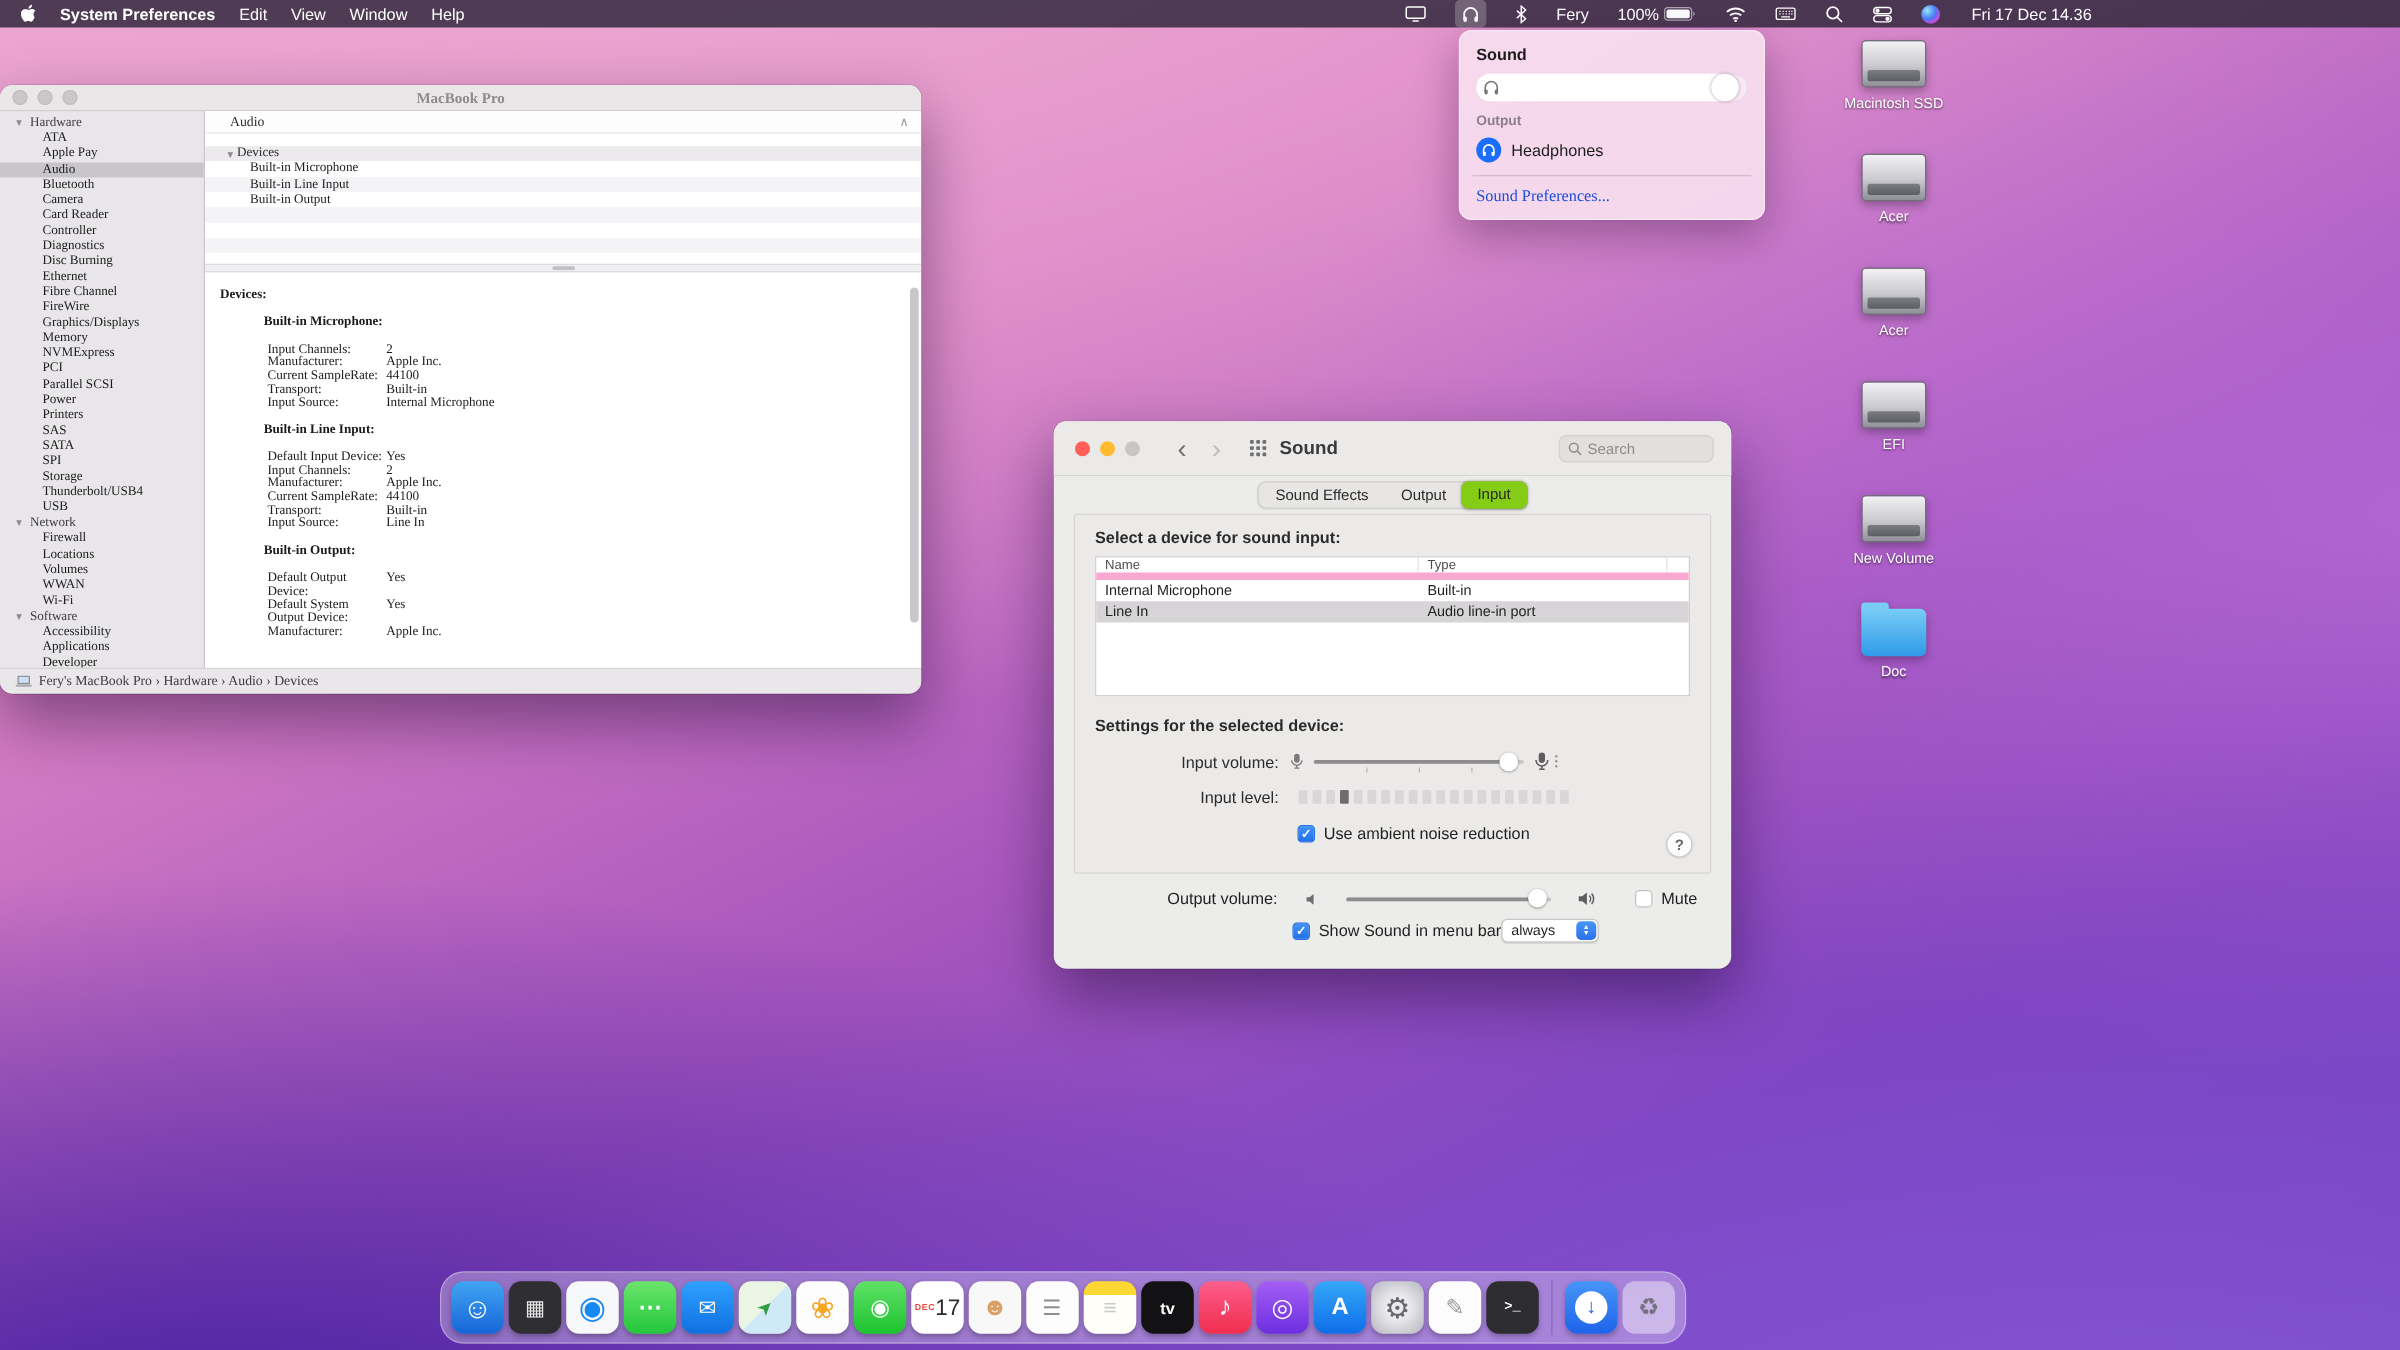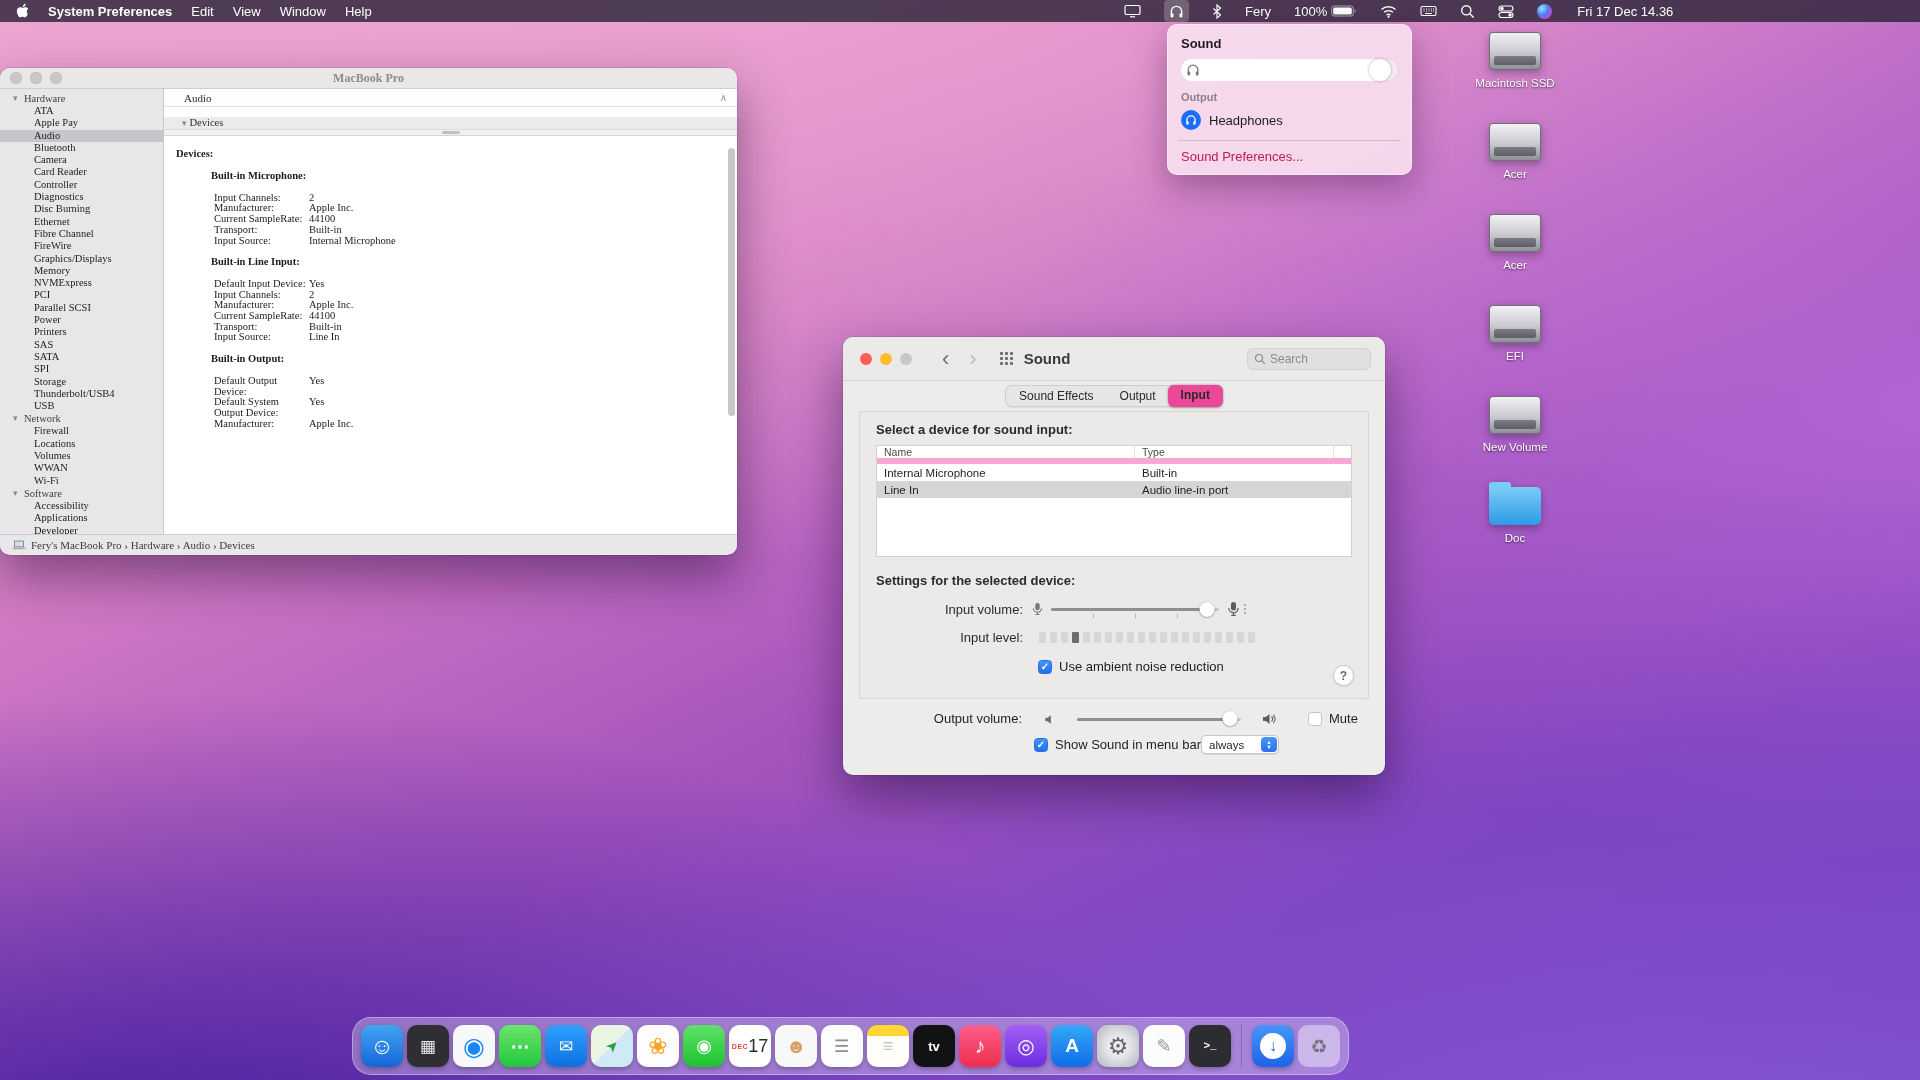--- a/index.html
+++ b/index.html
@@ -42,21 +42,21 @@
   .pop-fill { position:absolute; left:0; top:0; bottom:0; width:var(--pct,97%); background:#fff; border-radius:11px; }
   .pop-knob { position:absolute; top:0; left:var(--pct,97%); transform:translateX(-100%);
     width:22px; height:22px; border-radius:50%; background:#fff; box-shadow:0 0 3px rgba(0,0,0,.35); }
   .pop-slider-icon { position:absolute; left:5px; top:4px; opacity:.75; }
   .pop-out-label { margin-top:10px; font-size:11px; font-weight:bold; color:#8d7d8b; }
   .pop-device { display:flex; align-items:center; gap:8px; margin-top:6px; height:22px; }
   .pop-dev-ic { width:20px; height:20px; border-radius:50%; background:#1a6dfd;
     display:flex; align-items:center; justify-content:center; }
   .pop-dev-label { font-size:13px; color:#1c1c1e; }
   .pop-divider { height:1px; background:rgba(60,20,60,.16); margin:9px -3px 8px; }
-  .pop-prefs { font-size:13px; color:#be185d; }
+  .pop-prefs { font-size:13px; color:#1d4ed8;font-family:Liberation Serif, serif; }
 
   
   .window { position:absolute; border-radius:10px; box-shadow:0 22px 50px rgba(20,5,40,.45), 0 0 0 .5px rgba(0,0,0,.2); }
   .tl { width:12px; height:12px; border-radius:50%; }
 
   
   .win-si { left:0; top:68px; width:737px; height:487px; background:#ececeb; overflow:hidden; font-size:10.5px; color:#1c1c1c;font-family:Liberation Serif, serif; }
   .si-titlebar { height:21px; background:#e9e7e8; border-bottom:1px solid #cfcdce;
     display:flex; align-items:center; position:relative; }
   .si-lights { display:flex; gap:8px; padding-left:10px; }
@@ -103,21 +103,21 @@
   .grid-btn { margin-left:16px; display:flex; }
   .snd-title { margin-left:10px; font-size:15px; font-weight:bold; color:#3a3a3a; }
   .search-field { position:absolute; right:14px; top:11px; width:124px; height:22px;
     background:#e2e0df; border:1px solid #d2d0cf; border-radius:6px; display:flex; align-items:center; gap:4px; padding:0 6px; }
   .search-field input { border:none; outline:none; background:transparent; width:90px; font-size:12px; color:#333;
     font-family:"Liberation Sans", sans-serif; }
   .search-field input::placeholder { color:#8e8c8b; }
   .tabs-row { height:30px; display:flex; justify-content:center; align-items:center; }
   .tabs { display:flex; border:1px solid #cfcdcd; border-radius:7px; background:#e7e6e5; box-shadow:0 .5px 1px rgba(0,0,0,.06); }
   .tab { padding:3px 13px; font-size:12px; color:#2a2a2a; }
-  .tab[data-selected="true"] { background:#ec4899; border-radius:6px; margin:-1px; box-shadow:0 .5px 2.5px rgba(0,0,0,.28), 0 0 0 .5px rgba(0,0,0,.08);font-weight:bold; }
+  .tab[data-selected="true"] { background:#84cc16; border-radius:6px; margin:-1px; box-shadow:0 .5px 2.5px rgba(0,0,0,.28), 0 0 0 .5px rgba(0,0,0,.08); }
   .snd-box { margin:0 16px; height:288px; border:1px solid #d6d4d4; border-radius:2px; background:#ebeae9;
     padding:10px 16px 0; position:relative; }
   .bold-label { font-size:13px; font-weight:bold; color:#2b2b2b; }
   .device-table { margin-top:8px; height:112px; background:#fff; border:1px solid #d2d0d0; }
   .dt-head { display:flex; height:18px; border-bottom:6px solid #f9a8d4; align-items:center; font-size:10.5px; color:#4c4c4c; }
   .dt-c1 { width:258px; padding-left:7px; height:100%; display:flex; align-items:center; border-right:1px solid #e3e1e1; }
   .dt-c2 { flex:1; padding-left:7px; height:100%; display:flex; align-items:center; border-right:1px solid #e3e1e1; }
   .dt-c3 { width:17px; height:100%; }
   .dt-row { display:flex; height:17px; align-items:center; font-size:11.5px; }
   .dt-row[data-selected="true"] { background:#d6d4d6; }
@@ -412,20 +412,28 @@
         <div class="si-audio-hdr">
           <span>Audio</span>
           <span class="sp"></span>
           <span class="chev">∧</span>
         </div>
         <div class="si-blank"></div>
         <div class="si-group-row">
           <span class="tri">▾</span>
           <span>Devices</span>
         </div>
+        <div class="si-devrows">
+
+            <div class="si-devrow">Built-in Microphone</div>
+
+            <div class="si-devrow">Built-in Line Input</div>
+
+            <div class="si-devrow">Built-in Output</div>
+          </div>
         <div class="si-splitter">
             <div class="grip"></div>
           </div>
         <div class="si-detail">
           <div class="si-heading">Devices:</div>
 
           <div class="si-section">
             <div class="si-sec-title">Built-in Microphone:</div>
             <div>
 

